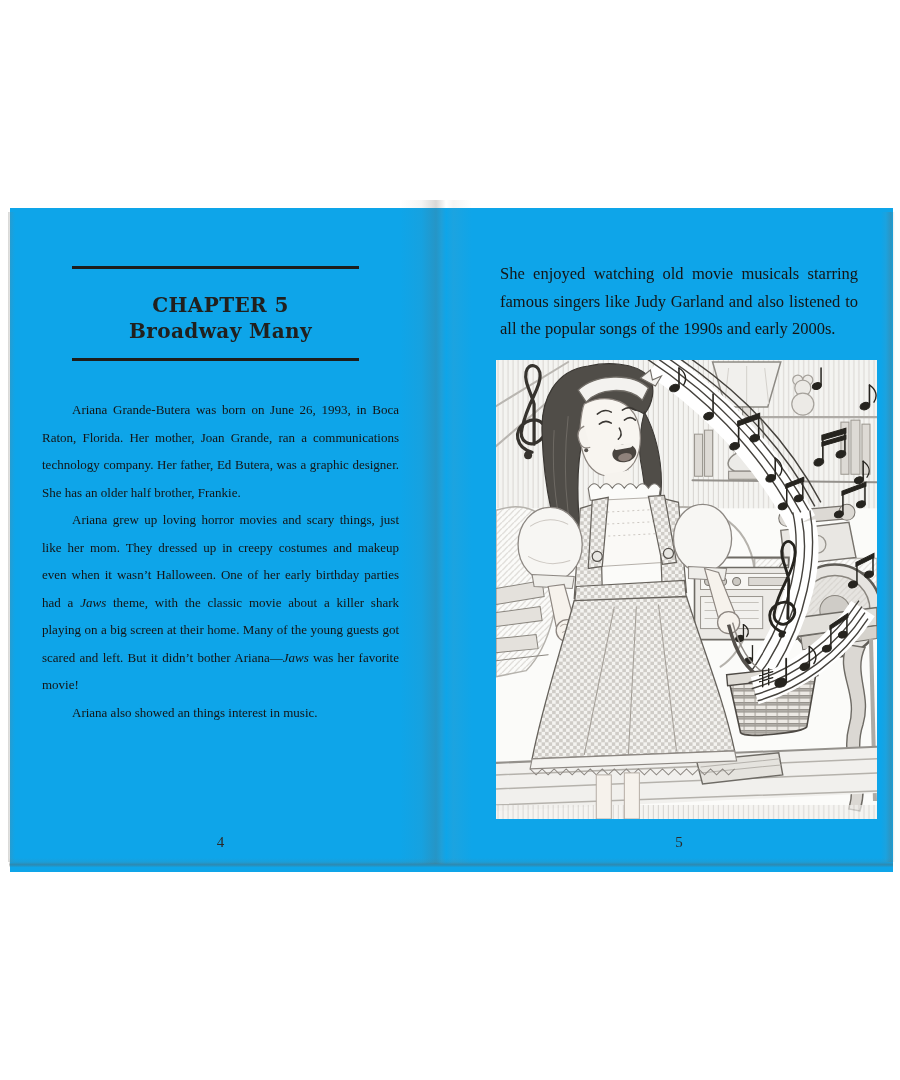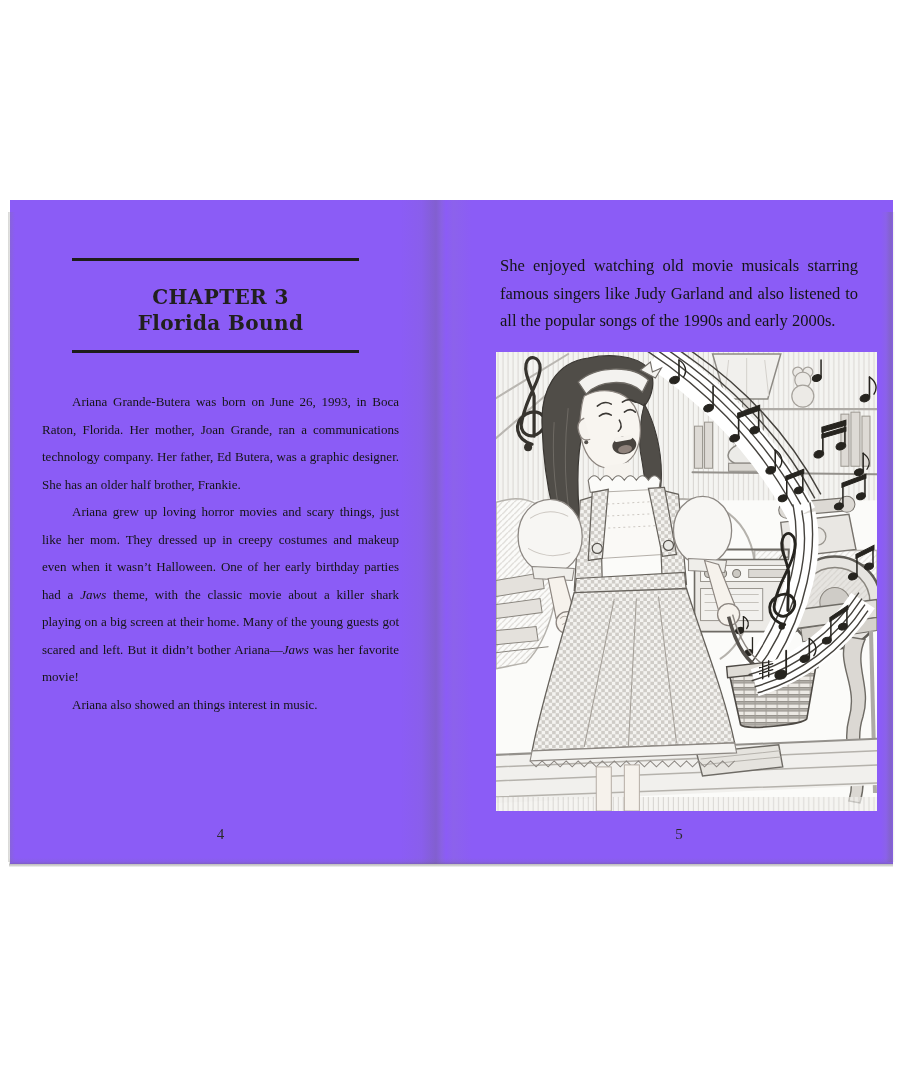--- a/index.html
+++ b/index.html
@@ -1,18 +1,18 @@
 <!DOCTYPE html>
 <html><head>
 <meta charset="utf-8">
 <style>
   html,body{margin:0;padding:0;background:#ffffff;}
   .canvas{position:relative;width:900px;height:1080px;background:#ffffff;overflow:hidden;
           font-family:"Liberation Serif", serif;color:#1b1b1b;}
-  .page{position:absolute;top:200px;height:664px;background:#8b5cf6;text-decoration:underline;}
+  .page{position:absolute;top:208px;height:664px;background:#0ea5e9;text-decoration:underline;}
   .page-left{left:10px;width:428px;}
   .page-right{left:438px;width:455px;}
   .rule{position:absolute;height:2.5px;background:#1d1d1b;}
   .heading{position:absolute;left:32px;width:357px;text-align:center;
            font-family:"DejaVu Serif", serif;font-weight:bold;color:#21201e;
            font-size:20px;letter-spacing:.4px;line-height:26px;}
   .bodytext{position:absolute;left:32px;width:357px;text-align:justify;
             font-size:13px;line-height:27.5px;color:#141414;}
   .bodytext p{margin:0;text-indent:30px;}
   .bodytext p.noindent{text-indent:0;}
@@ -34,22 +34,22 @@
   svg{display:block;}
 </style>
 </head>
 <body>
 
 <div class="canvas">
 
   <div class="page page-left">
     <div class="rule" style="left:62px;top:58px;width:287px;"></div>
     <div class="heading" style="top:84px;">
-      <div>CHAPTER 3</div>
-      <div>Florida Bound</div>
+      <div>CHAPTER 5</div>
+      <div>Broadway Many</div>
     </div>
     <div class="rule" style="left:62px;top:150px;width:287px;"></div>
 
     <div class="bodytext" style="top:188px;">
       <p>Ariana Grande-Butera was born on June 26, 1993, in Boca Raton, Florida. Her mother, Joan Grande, ran a communications technology company. Her father, Ed Butera, was a graphic designer. She has an older half brother, Frankie.</p>
       <p><span>Ariana grew up loving horror movies and scary things, just like her mom. They dressed up in creepy costumes and makeup even when it wasn’t Halloween. One of her early birthday parties had a </span><span class="it">Jaws</span><span> theme, with the classic movie about a killer shark playing on a big screen at their home. Many of the young guests got scared and left. But it didn’t bother Ariana—</span><span class="it">Jaws</span><span> was her favorite movie!</span></p>
       <p>Ariana also showed an things interest in music.</p>
     </div>
 
     <div class="pagenum" style="left:32px;top:626px;">4</div>

